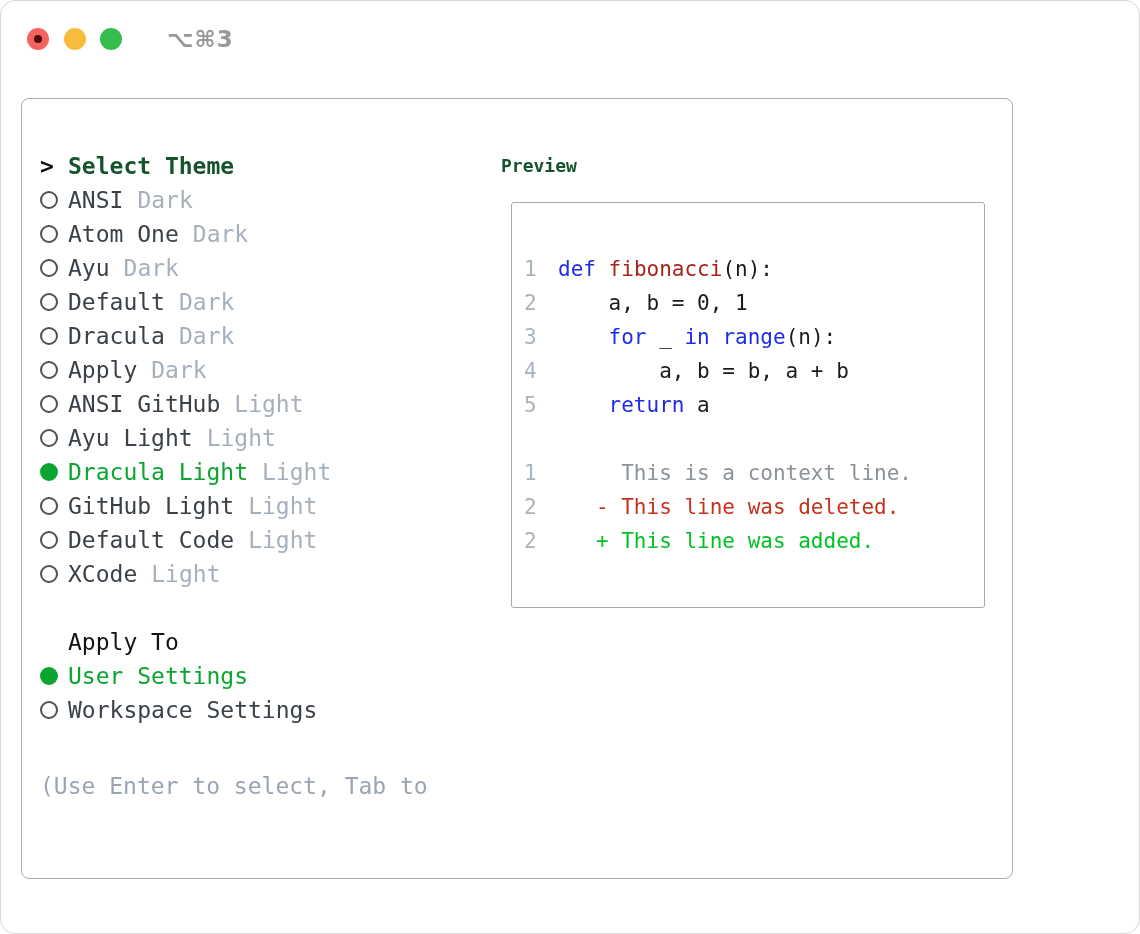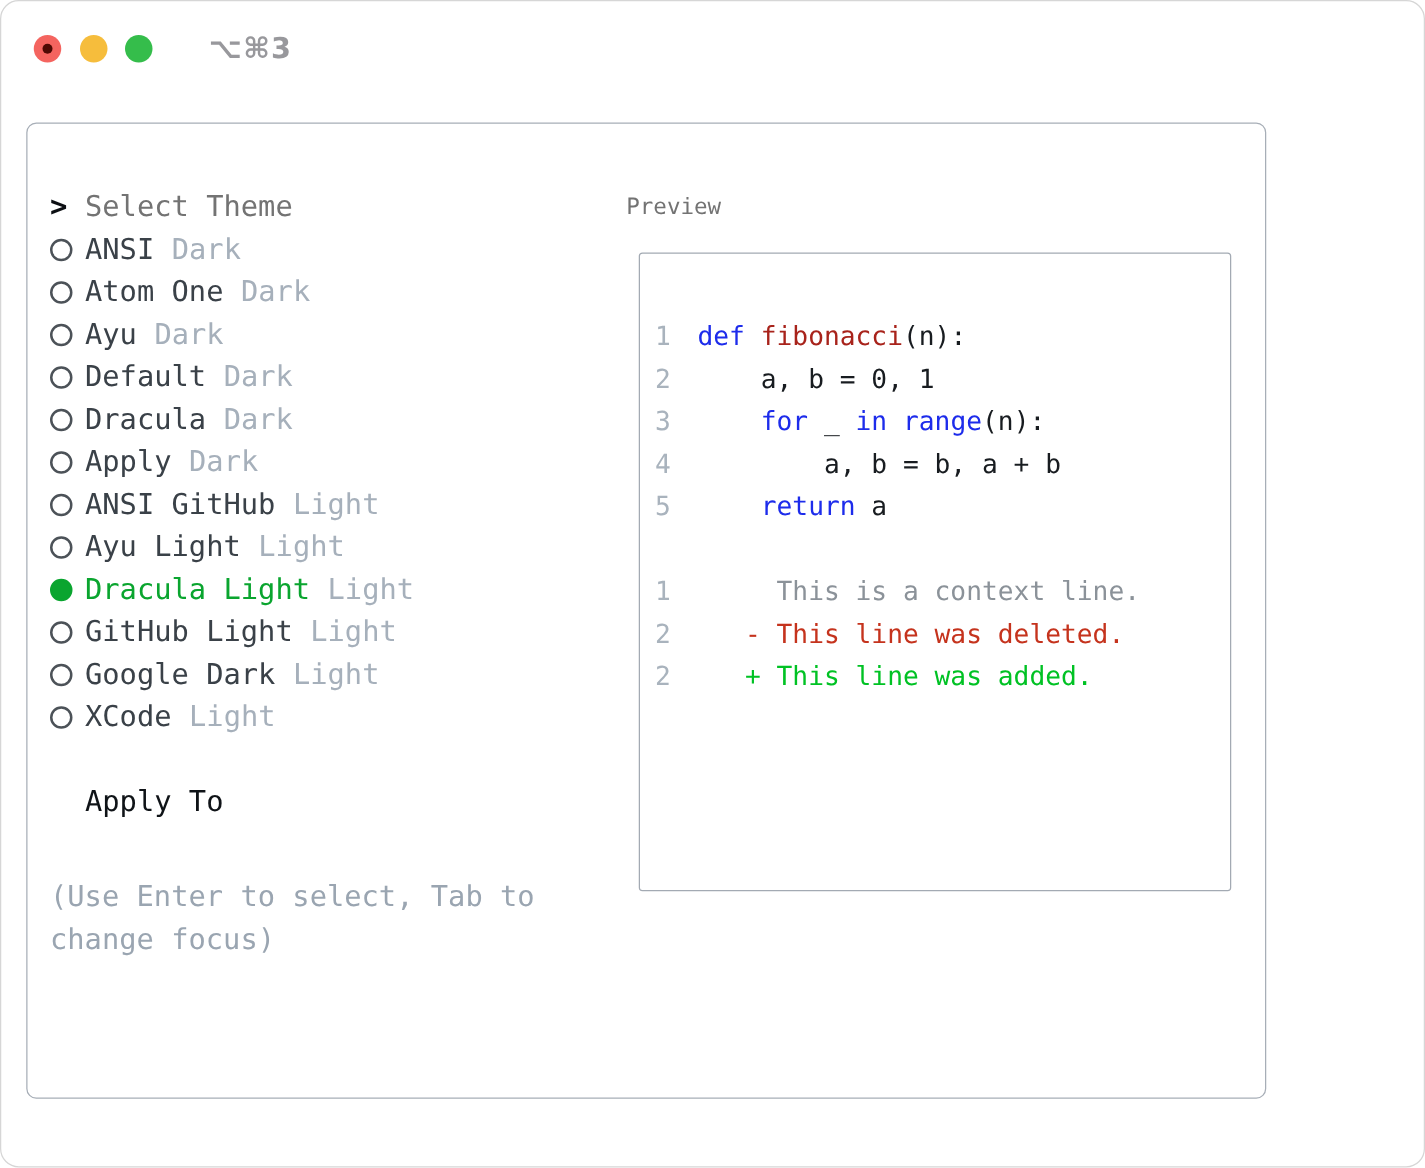--- a/index.html
+++ b/index.html
@@ -74,22 +74,22 @@
     align-items: center;
     white-space: pre;
   }
   .prompt {
     display: inline-block;
     width: 28px;
     font-weight: bold;
     color: #0c0f13;
   }
   .hdr-label, .preview-header {
-    font-weight: normal;
-    color: #737373;
+    font-weight: bold;
+    color: #14532d;
   }
   .radio {
     width: 14px;
     height: 14px;
     border: 2px solid #4c5258;
     border-radius: 50%;
     margin-right: 10px;
     flex: 0 0 auto;
   }
   .radio.on {
@@ -113,21 +113,21 @@
     top: 50px;
     height: 34px;
     line-height: 34px;
     font-size: 18px;
   }
   .preview-box {
     position: absolute;
     left: 489px;
     top: 103px;
     width: 474px;
-    height: 511px;
+    height: 406px;
     border: 1.5px solid #a3aab3;
     border-radius: 3px;
     box-sizing: border-box;
     background: #ffffff;
     text-decoration: underline;
   }
   .code {
     position: absolute;
     left: 12px;
     top: 49px;
@@ -169,33 +169,36 @@
           <div class="row item"><span class="radio"></span><span class="nm">ANSI</span><span class="variant">Dark</span></div>
           <div class="row item"><span class="radio"></span><span class="nm">Atom One</span><span class="variant">Dark</span></div>
           <div class="row item"><span class="radio"></span><span class="nm">Ayu</span><span class="variant">Dark</span></div>
           <div class="row item"><span class="radio"></span><span class="nm">Default</span><span class="variant">Dark</span></div>
           <div class="row item"><span class="radio"></span><span class="nm">Dracula</span><span class="variant">Dark</span></div>
           <div class="row item"><span class="radio"></span><span class="nm">Apply</span><span class="variant">Dark</span></div>
           <div class="row item"><span class="radio"></span><span class="nm">ANSI GitHub</span><span class="variant">Light</span></div>
           <div class="row item"><span class="radio"></span><span class="nm">Ayu Light</span><span class="variant">Light</span></div>
           <div class="row item sel"><span class="radio on"></span><span class="nm">Dracula Light</span><span class="variant">Light</span></div>
           <div class="row item"><span class="radio"></span><span class="nm">GitHub Light</span><span class="variant">Light</span></div>
-          <div class="row item"><span class="radio"></span><span class="nm">Google Dark</span><span class="variant">Light</span></div>
+          <div class="row item"><span class="radio"></span><span class="nm">Default Code</span><span class="variant">Light</span></div>
           <div class="row item"><span class="radio"></span><span class="nm">XCode</span><span class="variant">Light</span></div>
         </div>
 
       <div class="apply">
         <div class="row apply-hdr">
           <span>Apply To</span>
         </div>
+        <div id="apply-list">
+            <div class="row item sel"><span class="radio on"></span><span class="nm">User Settings</span></div>
+            <div class="row item"><span class="radio"></span><span class="nm">Workspace Settings</span></div>
+          </div>
       </div>
 
       <div class="hint">
         <div>(Use Enter to select, Tab to</div>
-        <div>change focus)</div>
       </div>
     </div>
 
     <div class="preview-header">Preview</div>
     <div class="preview-box">
       <div class="code" id="code">
           <div class="cl"><span class="ln">1</span><span class="kw">def</span><span class="pl"> </span><span class="fn">fibonacci</span><span class="pl">(n):</span></div>
           <div class="cl"><span class="ln">2</span><span class="pl">    a, b = 0, 1</span></div>
           <div class="cl"><span class="ln">3</span><span class="pl">    </span><span class="kw">for</span><span class="pl"> _ </span><span class="kw">in</span><span class="pl"> </span><span class="kw">range</span><span class="pl">(n):</span></div>
           <div class="cl"><span class="ln">4</span><span class="pl">        a, b = b, a + b</span></div>

